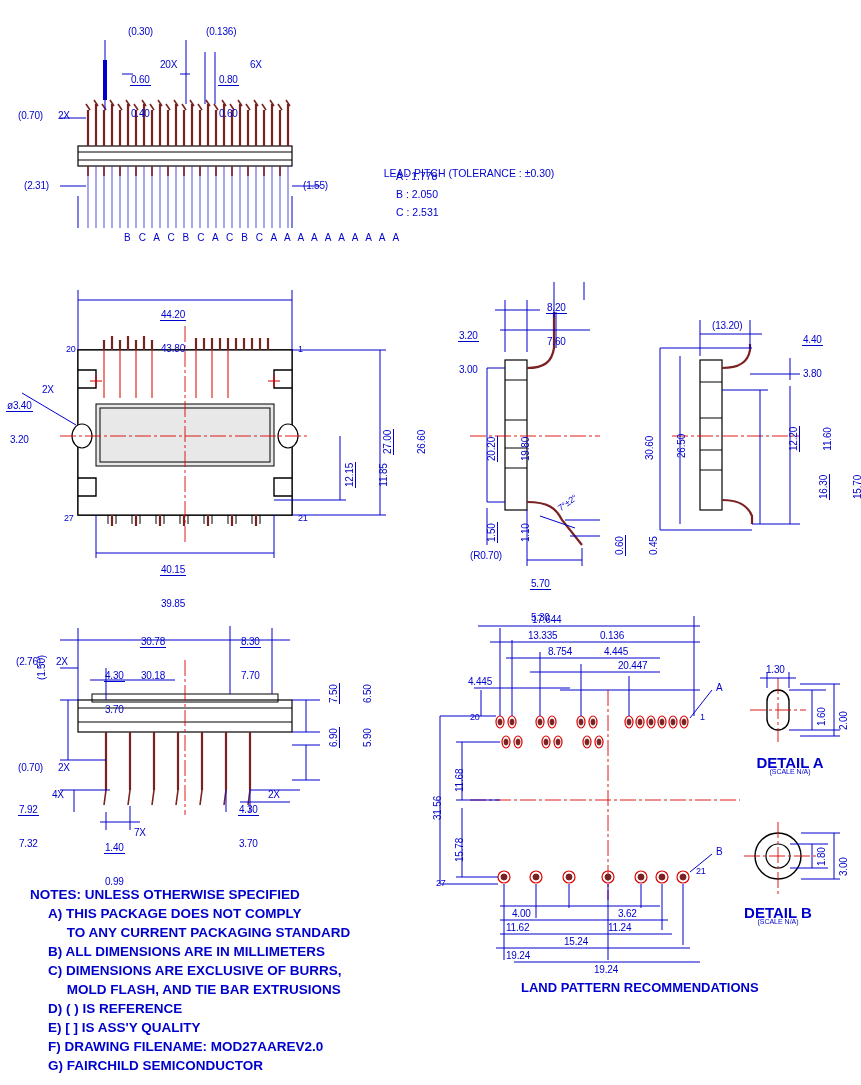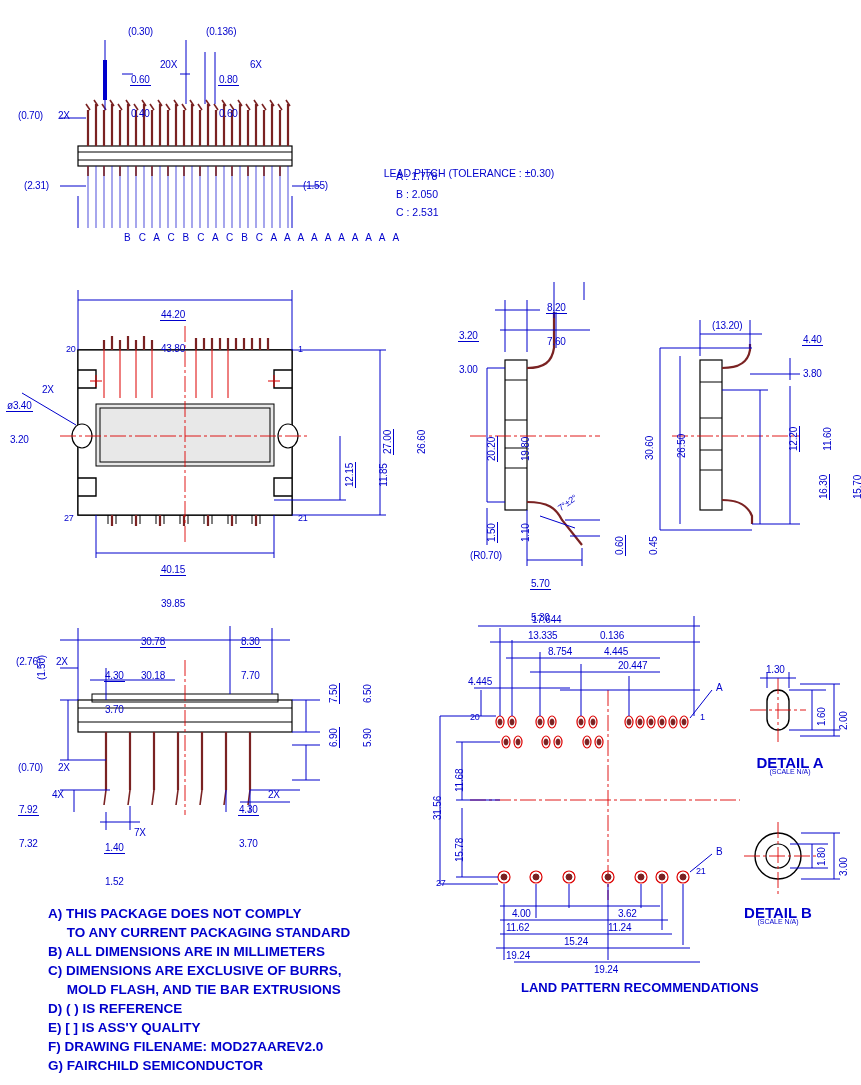--- a/index.html
+++ b/index.html
@@ -588,21 +588,21 @@
   </div>
   <div class="dim" style="left:18px; top:762px;">(0.70)</div>
   <div class="dim" style="left:58px; top:762px;">2X</div>
   <div class="dim stack" style="left:18px; top:782px;">
     <span class="fr">7.92</span>
     <span class="fr2">7.32</span>
   </div>
   <div class="dim" style="left:52px; top:789px;">4X</div>
   <div class="dim stack" style="left:104px; top:820px;">
     <span class="fr">1.40</span>
-    <span class="fr2">1.52</span>
+    <span class="fr2">0.99</span>
   </div>
   <div class="dim" style="left:134px; top:827px;">7X</div>
   <div class="dim stack" style="left:238px; top:782px;">
     <span class="fr">4.30</span>
     <span class="fr2">3.70</span>
   </div>
   <div class="dim" style="left:268px; top:789px;">2X</div>
 
   <div class="dim" style="left:532px; top:614px;">17.644</div>
   <div class="dim" style="left:528px; top:630px;">13.335</div>
@@ -633,20 +633,21 @@
   <div class="dim vert" style="left:816px; top:726px;">1.60</div>
   <div class="dim vert" style="left:838px; top:730px;">2.00</div>
   <div class="detail-cap" style="left:742px; top:754px; width:96px;">DETAIL A</div>
   <div class="detail-sub" style="left:742px; top:768px; width:96px;">(SCALE N/A)</div>
 
   <div class="dim vert" style="left:816px; top:866px;">1.80</div>
   <div class="dim vert" style="left:838px; top:876px;">3.00</div>
   <div class="detail-cap" style="left:730px; top:904px; width:96px;">DETAIL B</div>
   <div class="detail-sub" style="left:730px; top:918px; width:96px;">(SCALE N/A)</div>
 
+  <div class="notes" style="left:30px; top:885px;">NOTES: UNLESS OTHERWISE SPECIFIED</div>
   <div class="notes" style="left:48px; top:904px;">A) THIS PACKAGE DOES NOT COMPLY</div>
   <div class="notes" style="left:48px; top:923px;">     TO ANY CURRENT PACKAGING STANDARD</div>
   <div class="notes" style="left:48px; top:942px;">B) ALL DIMENSIONS ARE IN MILLIMETERS</div>
   <div class="notes" style="left:48px; top:961px;">C) DIMENSIONS ARE EXCLUSIVE OF BURRS,</div>
   <div class="notes" style="left:48px; top:980px;">     MOLD FLASH, AND TIE BAR EXTRUSIONS</div>
   <div class="notes" style="left:48px; top:999px;">D) ( ) IS REFERENCE</div>
   <div class="notes" style="left:48px; top:1018px;">E) [ ] IS ASS'Y QUALITY</div>
   <div class="notes" style="left:48px; top:1037px;">F) DRAWING FILENAME: MOD27AAREV2.0</div>
   <div class="notes" style="left:48px; top:1056px;">G) FAIRCHILD SEMICONDUCTOR</div>
 

